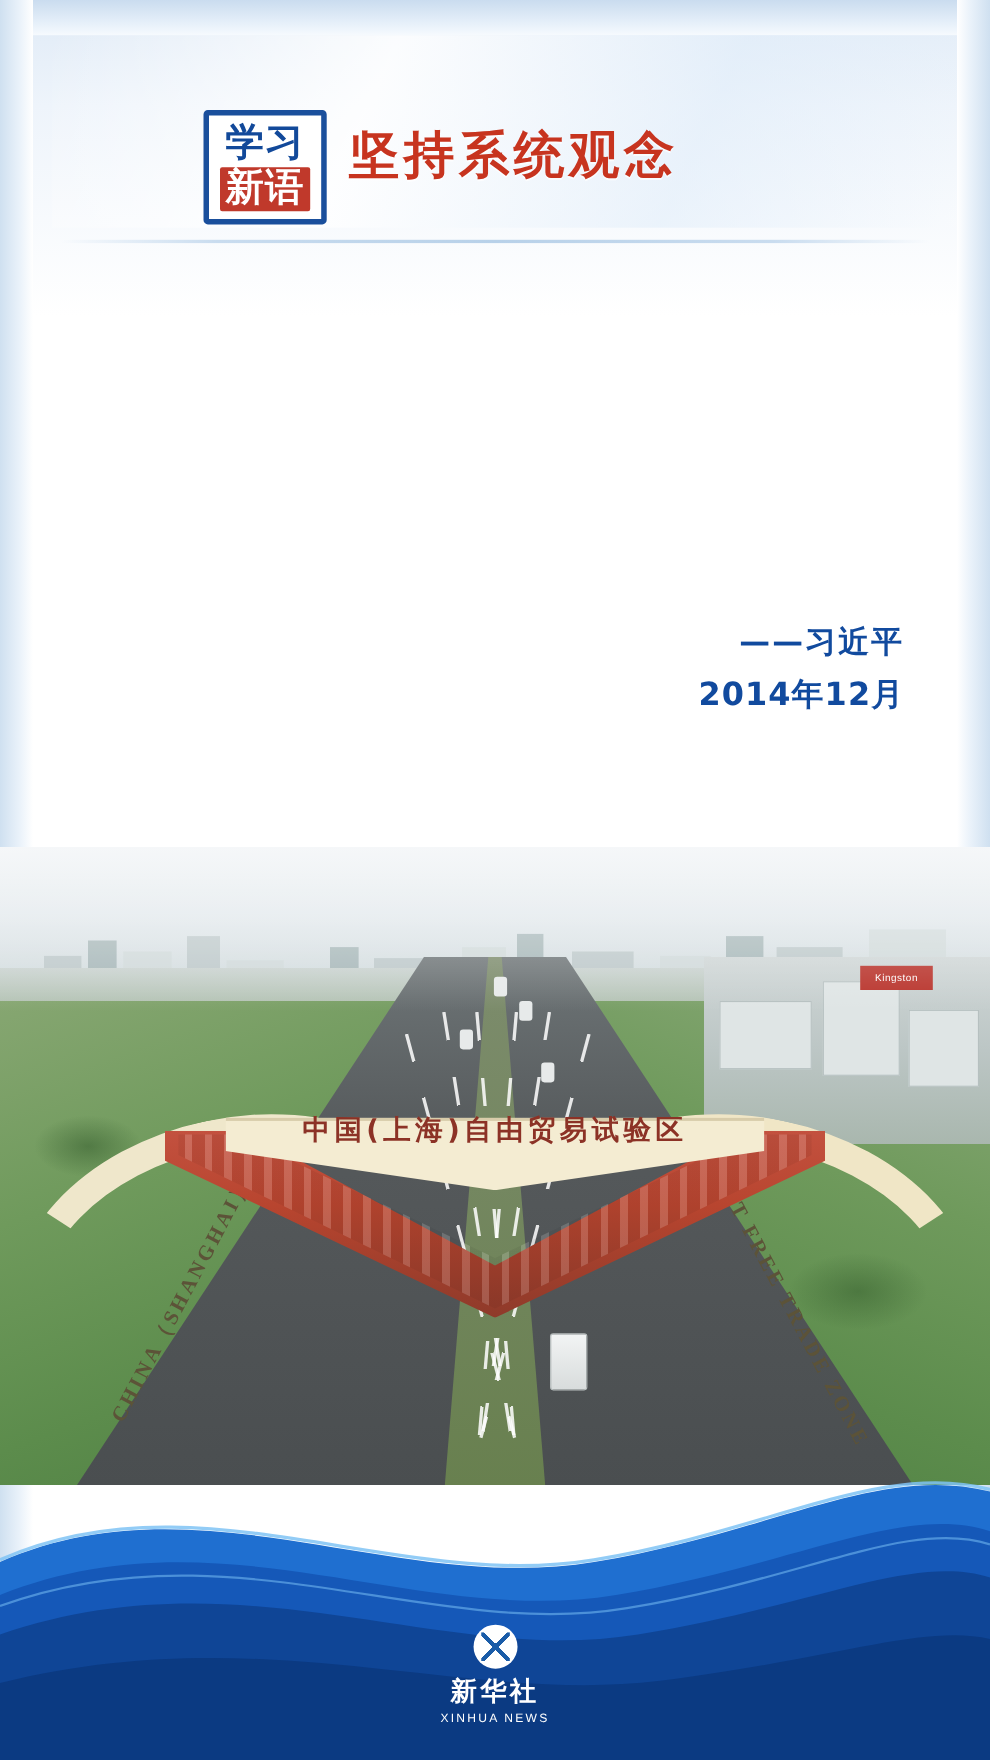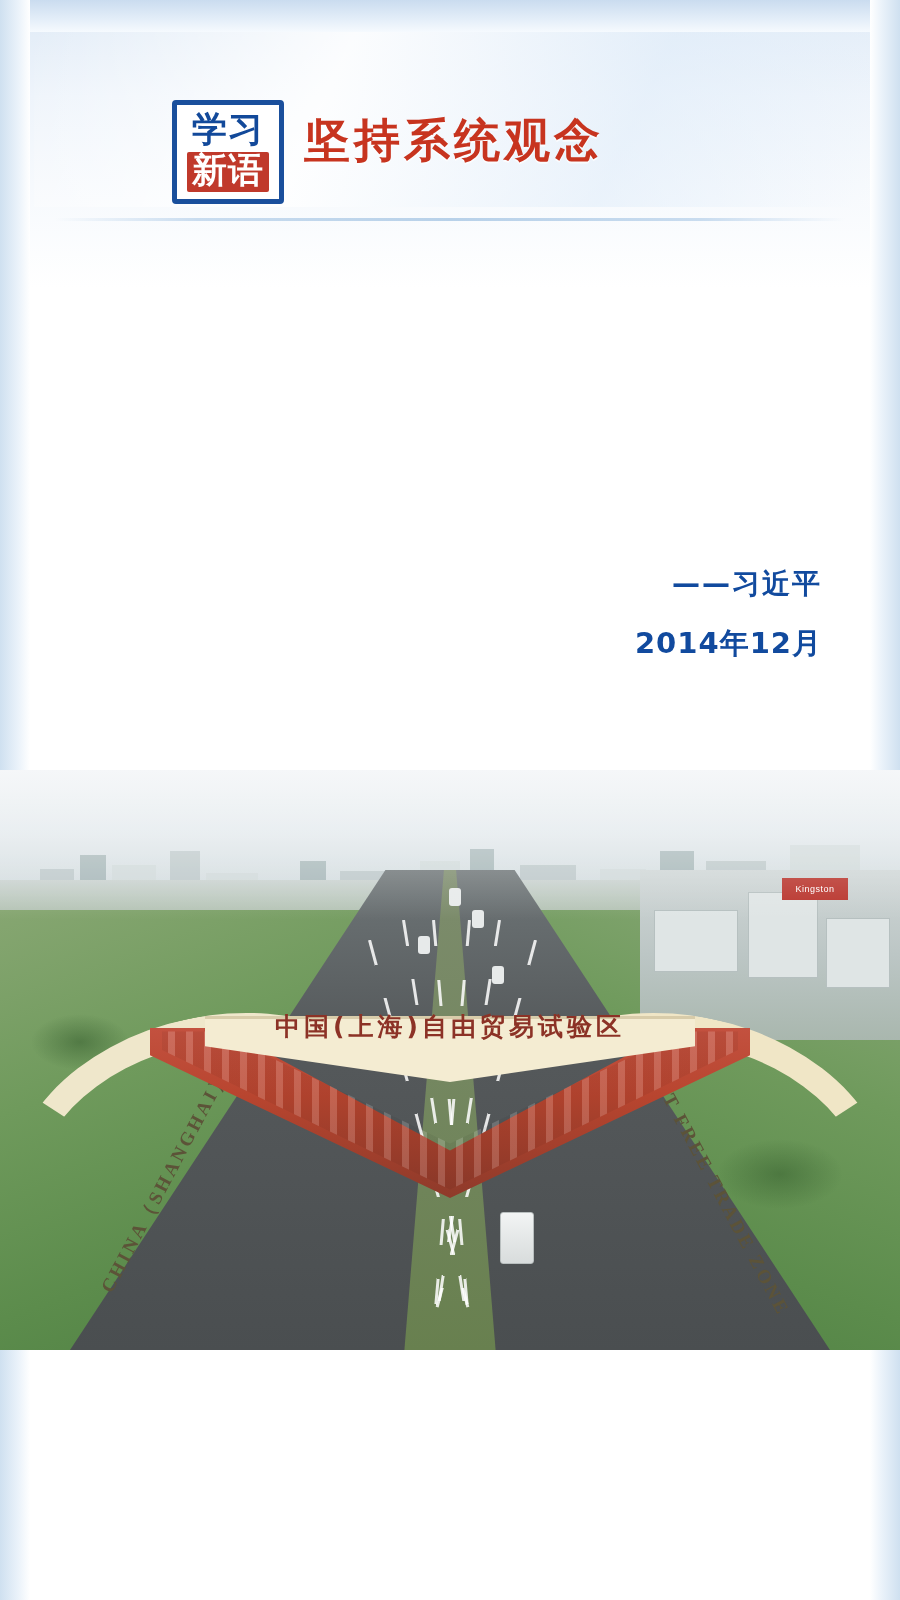--- a/index.html
+++ b/index.html
@@ -22,21 +22,21 @@
   }
   .edge-left { left: 0; }
   .edge-right { right: 0; background: linear-gradient(270deg, #cfe0f0 0%, #eaf2fa 60%, #ffffff 100%); }
   .edge-top {
     position: absolute; left: 0; right: 0; top: 0; height: 32px;
     background: linear-gradient(180deg, #cadcef 0%, #e8f1fa 70%, #f6fafe 100%);
   }
 
   
   .header {
-    position: absolute; left: 4px; right: 0; top: 32px; height: 175px;
+    position: absolute; left: 17px; right: 0; top: 32px; height: 175px;
   }
   .header-sheen {
     position: absolute; left: 30px; right: 30px; top: 0; height: 175px;
     background: linear-gradient(115deg, rgba(255,255,255,0.0) 0%, rgba(255,255,255,0.85) 35%, rgba(226,238,250,0.6) 70%, rgba(255,255,255,0.1) 100%);
   }
   .logo {
     position: absolute; left: 168px; top: 68px;
     width: 112px; height: 104px;
     border: 5px solid #1a4f9c;
     border-radius: 4px;
@@ -89,21 +89,21 @@
     position: absolute; right: 78px; top: 565px;
     text-align: right;
     color: #114a9e;
     font-family: "DejaVu Sans", sans-serif;
   }
   .attrib-name {
     font-size: 28px; font-weight: 700; letter-spacing: 2px;
     line-height: 1.35;
   }
   .attrib-date {
-    font-size: 29px; font-weight: 700; margin-top: 21px; letter-spacing: 1px;
+    font-size: 29px; font-weight: 700; margin-top: 9px; letter-spacing: 1px;
   }
   .attrib-occasion {
     font-size: 29px; font-weight: 700; margin-top: 4px; letter-spacing: 0.5px;
   }
 
   
   .photo {
     position: absolute; left: 0; right: 0; top: 770px; height: 580px;
     overflow: hidden;
   }
@@ -358,14 +358,30 @@
       <div class="arc-label right">PILOT FREE TRADE ZONE</div>
       <div class="beam"></div>
       <div class="beam-inner"></div>
       <div class="banner"></div>
       <div class="banner-text">中国(上海)自由贸易试验区</div>
     </div>
 
     <div class="photo-haze"></div>
   </div>
 
+  <div class="footer">
+    <svg class="wave" viewBox="0 0 900 300" preserveAspectRatio="none">
+      <path d="M0,120 C180,40 360,150 540,120 C700,94 800,30 900,56 L900,300 L0,300 Z" fill="#1f6fd0"></path>
+      <path d="M0,150 C200,70 380,180 560,150 C720,124 820,66 900,92 L900,300 L0,300 Z" fill="#1558b8"></path>
+      <path d="M0,186 C220,110 400,215 580,186 C740,160 830,112 900,134 L900,300 L0,300 Z" fill="#0f4596"></path>
+      <path d="M0,230 C240,170 420,250 600,228 C760,208 840,176 900,190 L900,300 L0,300 Z" fill="#0b3a82"></path>
+      <path d="M0,118 C180,38 360,148 540,118 C700,92 800,28 900,54" fill="none" stroke="#7fc3f5" stroke-width="3" opacity="0.85"></path>
+      <path d="M0,160 C210,84 390,192 570,162 C730,136 826,80 900,104" fill="none" stroke="#6fb6ee" stroke-width="2" opacity="0.6"></path>
+    </svg>
+
+    <div class="logo-badge">
+      <div class="badge-round"></div>
+      <div class="badge-cn">新华社</div>
+      <div class="badge-en">XINHUA NEWS</div>
+    </div>
+  </div>
 
 </div>
 
 </body></html>

